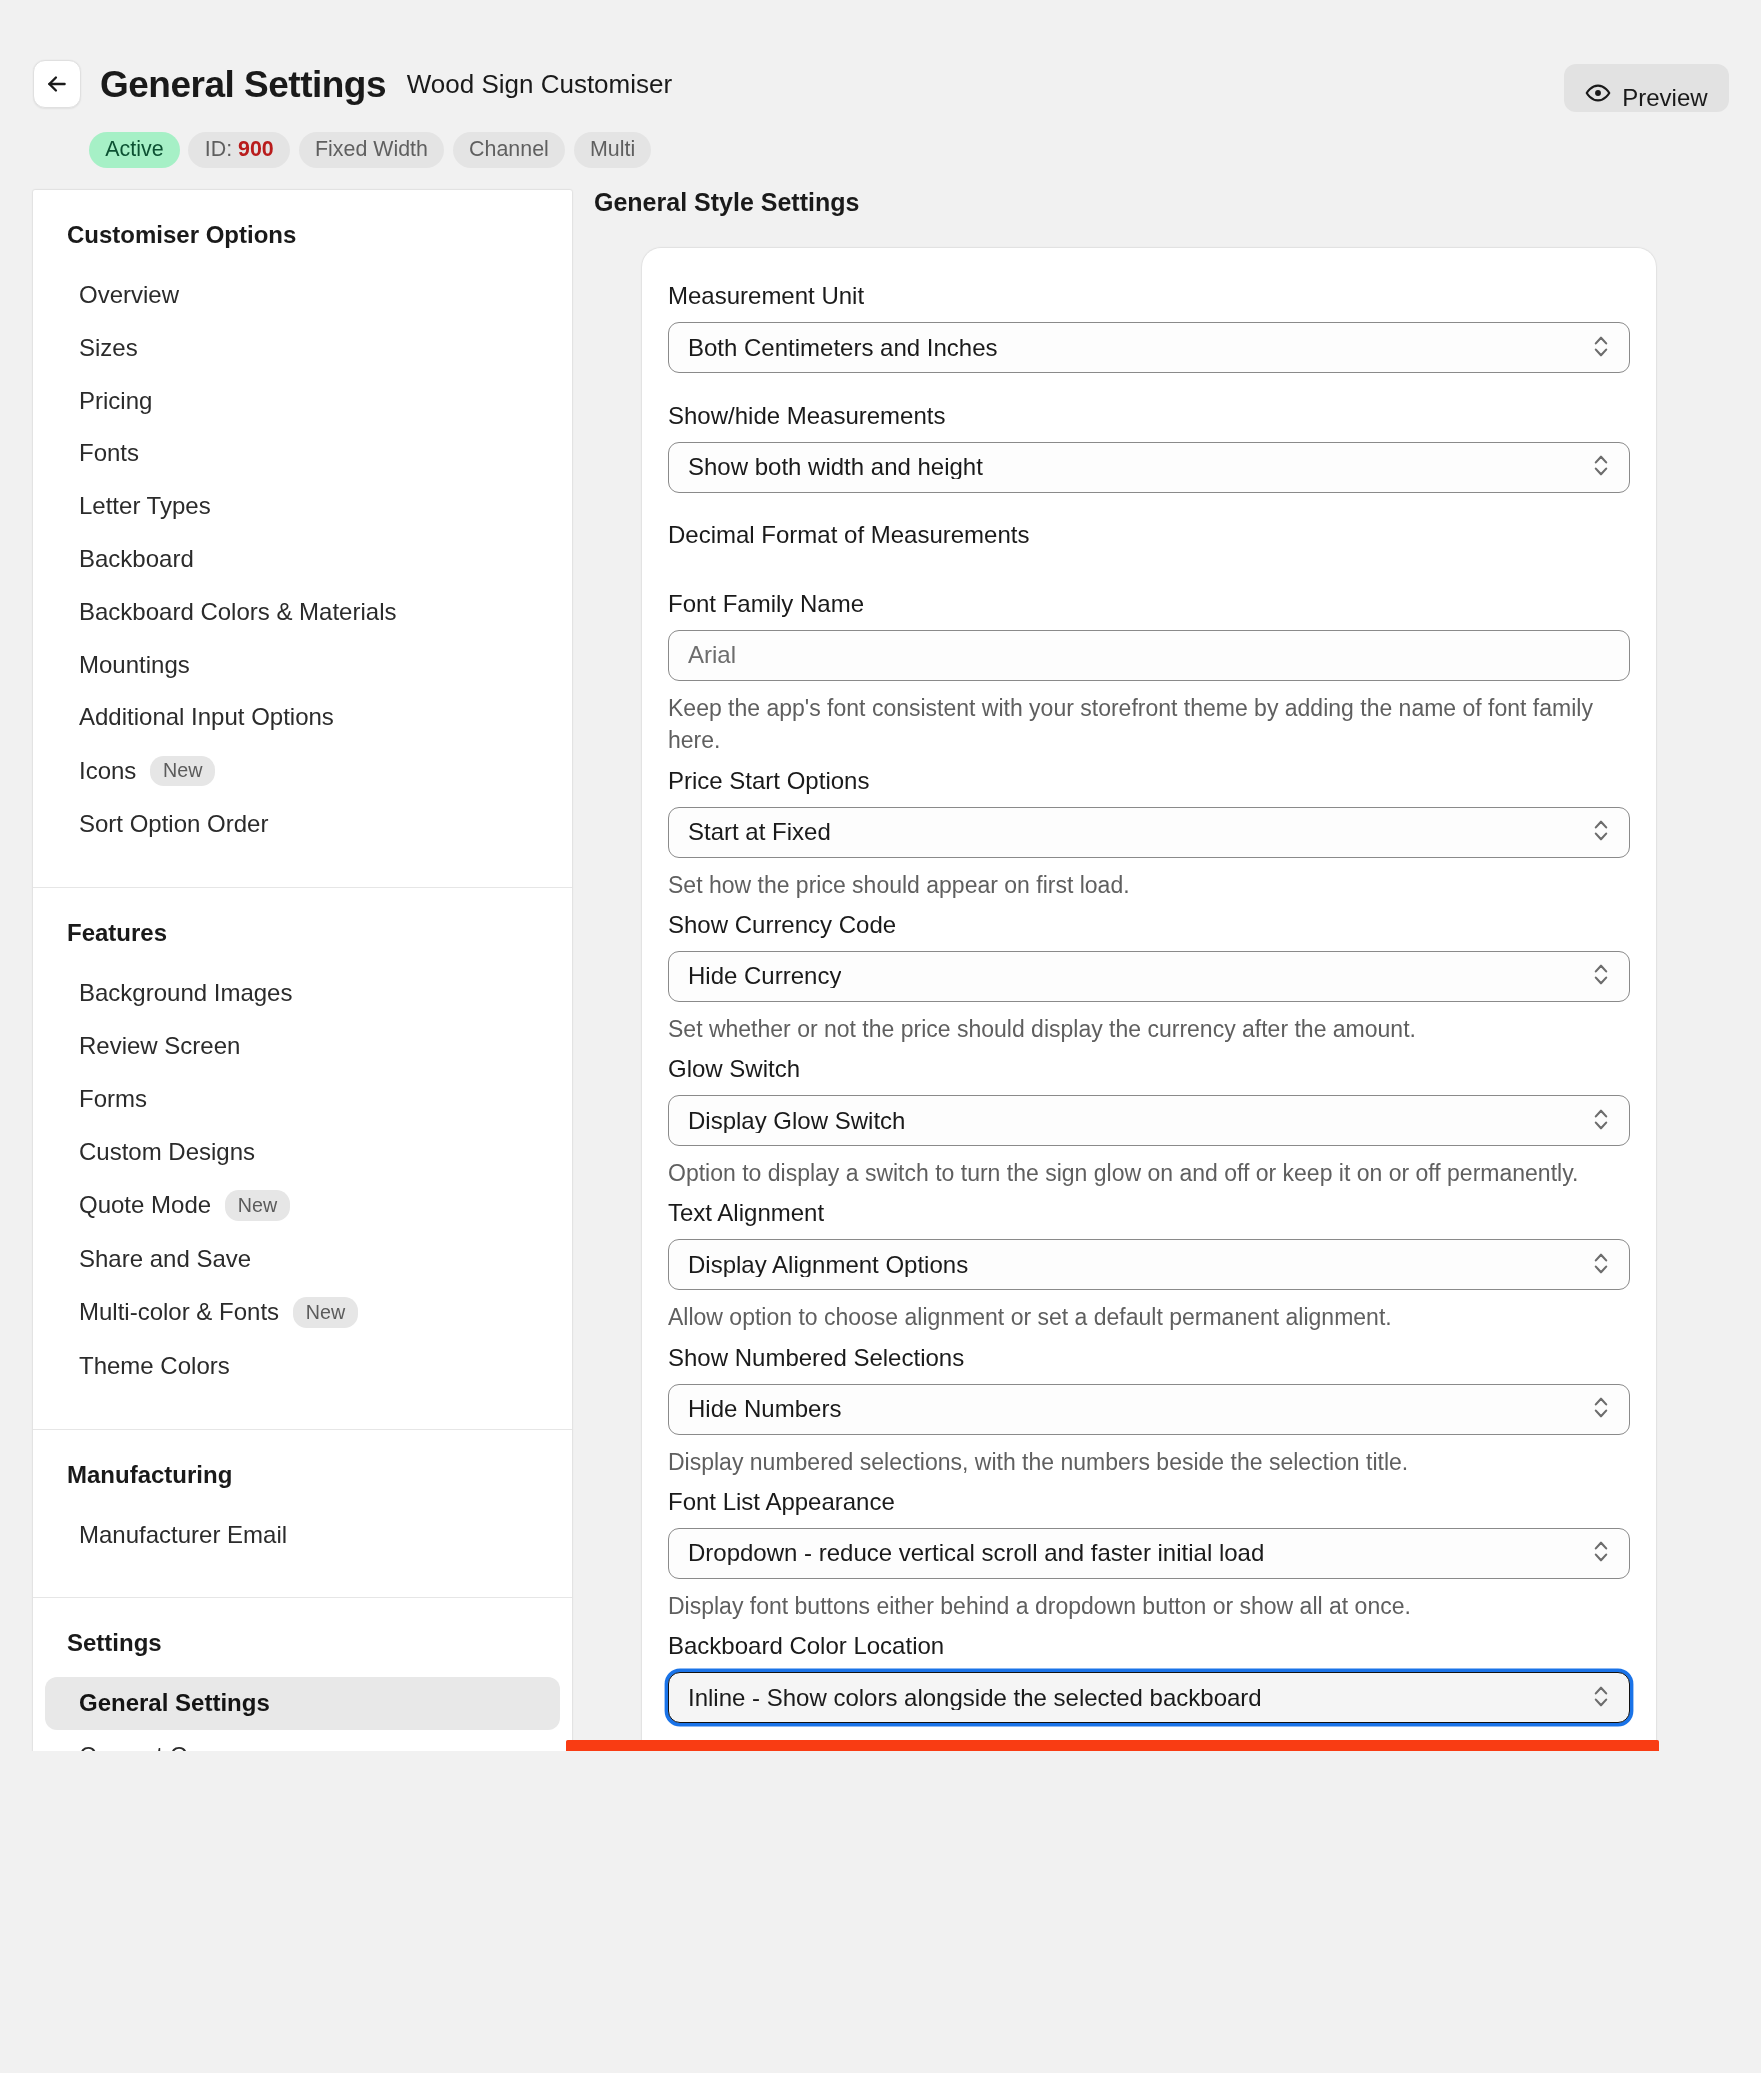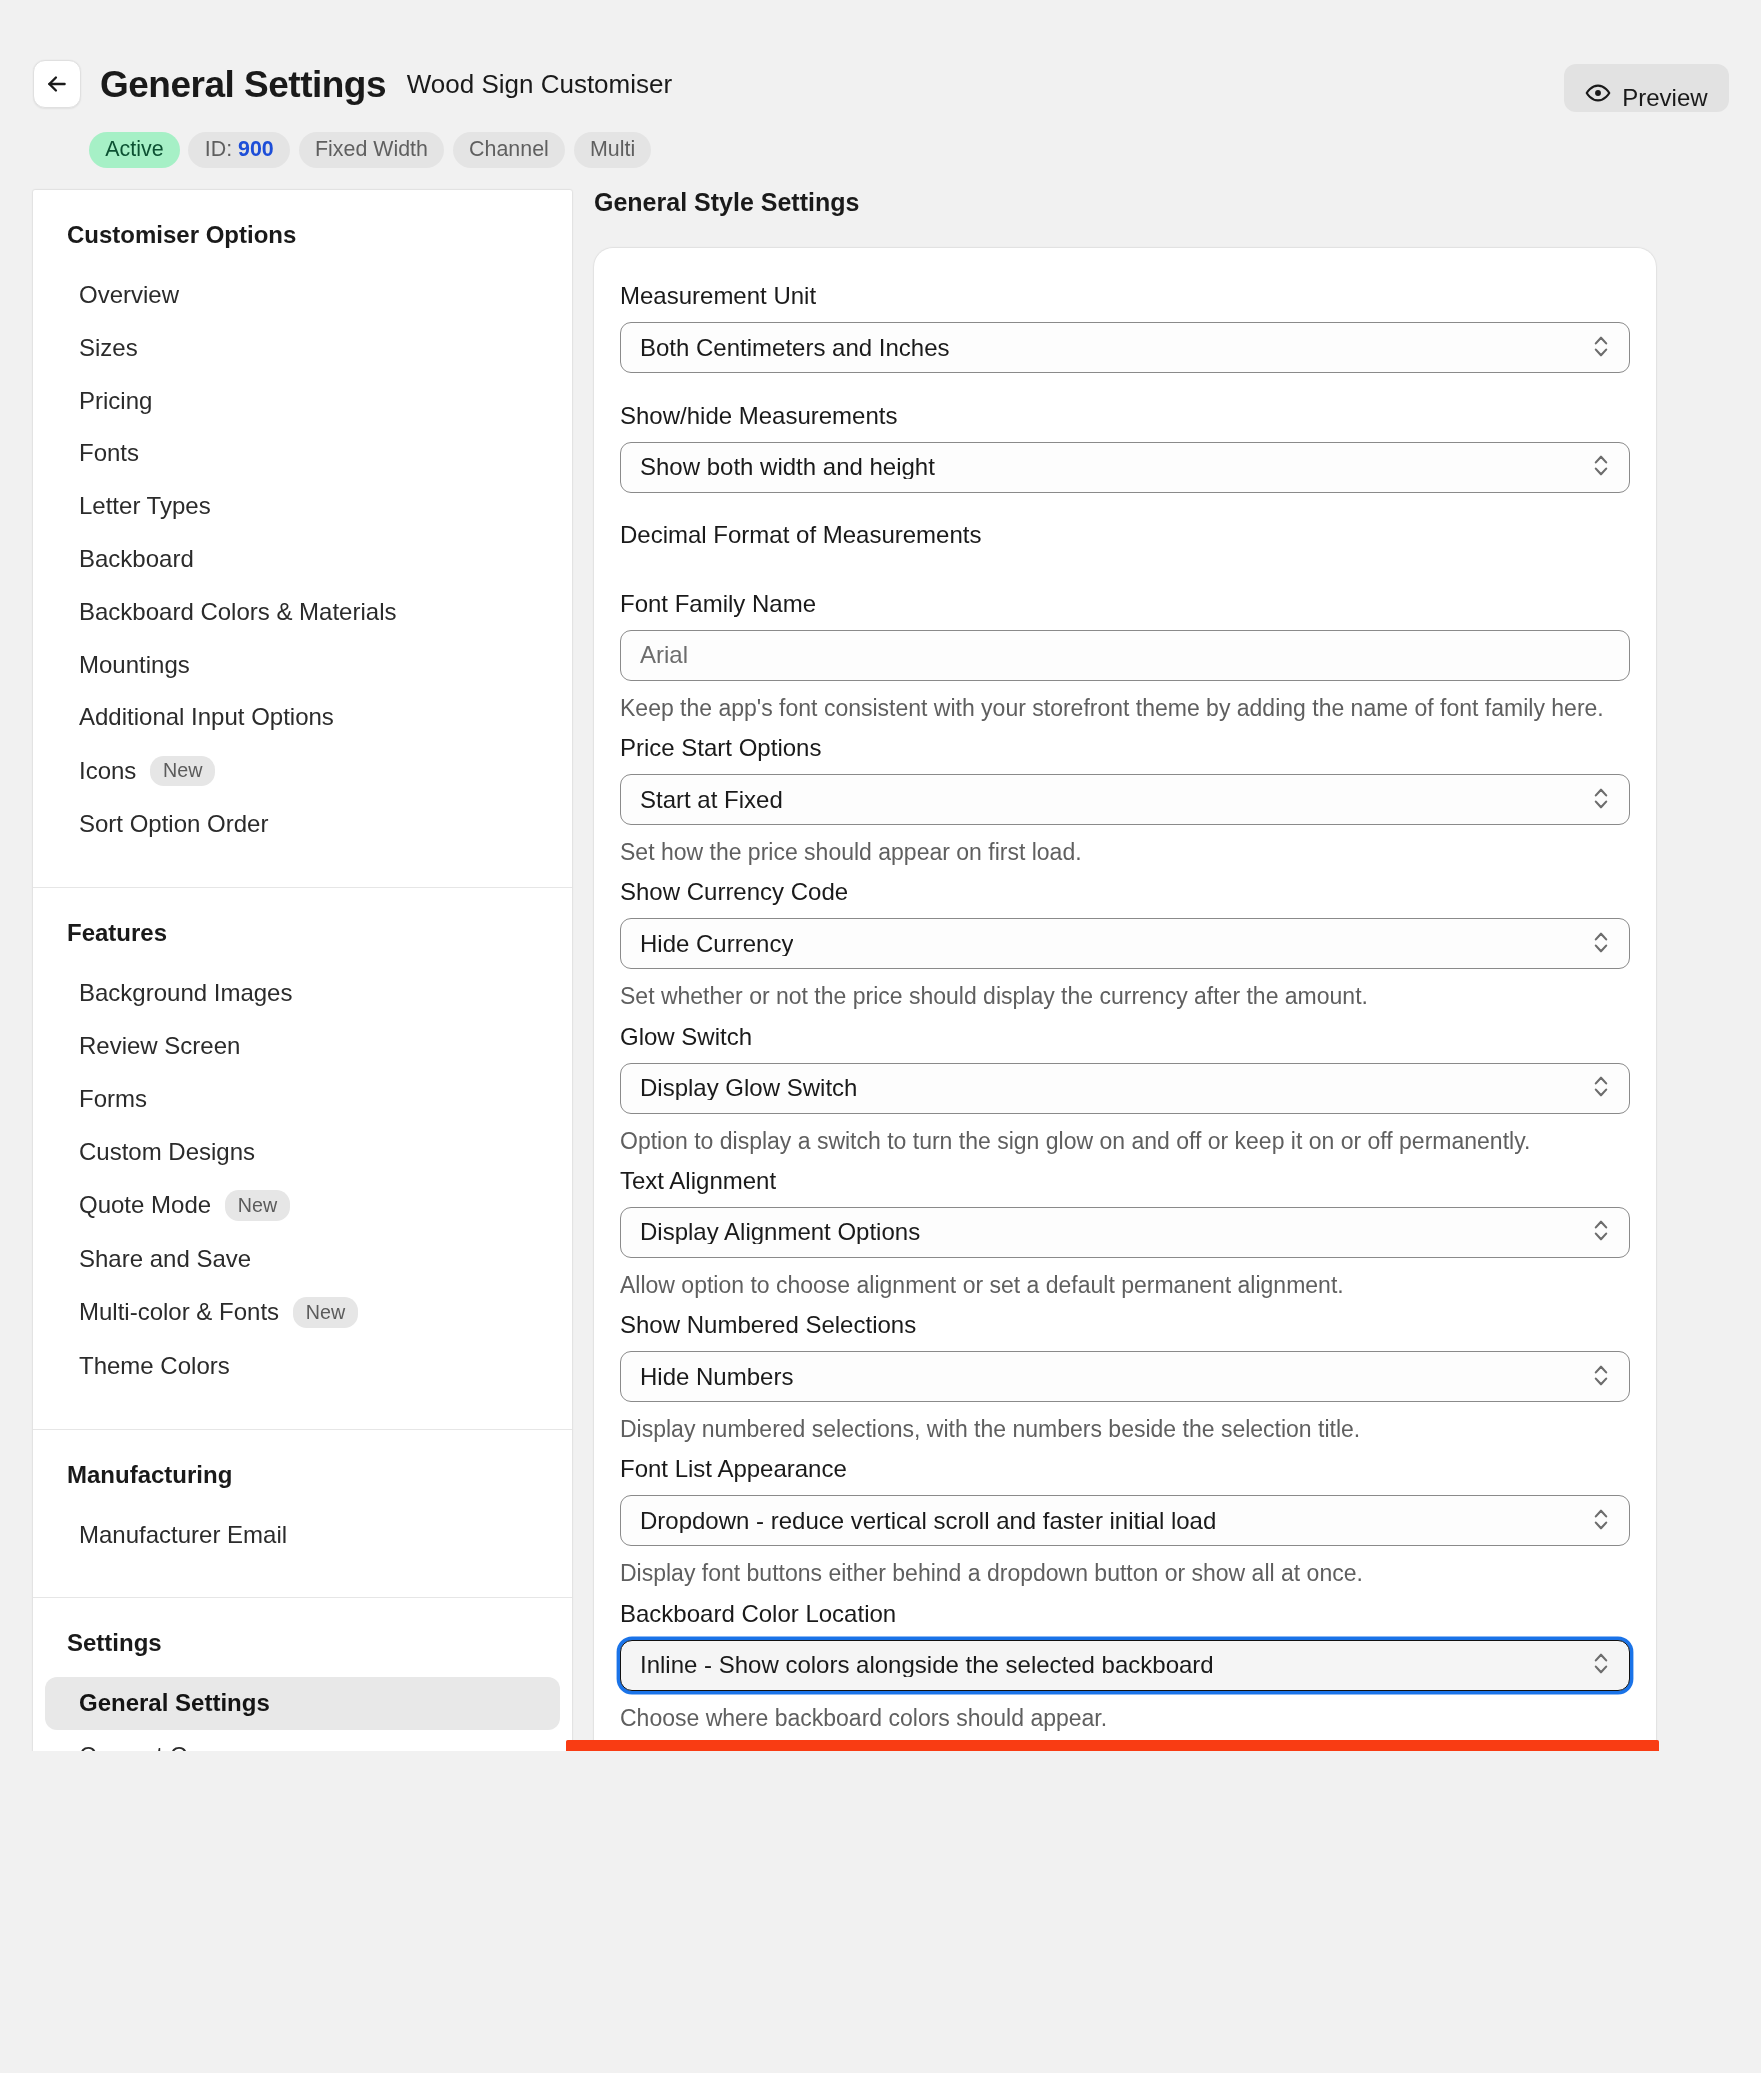--- a/index.html
+++ b/index.html
@@ -83,21 +83,21 @@
     font-size: 21.4px;
     display: flex;
     align-items: center;
     line-height: 1;
     white-space: nowrap;
   }
   .badge.active {
     background: #a6f0c6;
     color: #0c5132;
   }
-  .badge .strong { color: #1d4ed8; font-weight: 700; margin-left: 6px; }
+  .badge .strong { color: #b91c1c; font-weight: 700; margin-left: 6px; }
 
   .preview-btn {
     position: absolute;
     right: 33px; top: 64px;
     height: 48px;
     padding: 0 21.4px;
     border-radius: 12px;
     background: #e2e2e2;
     border: none;
     display: flex;
@@ -174,20 +174,21 @@
     color: #1a1a1a;
     margin-bottom: 33px;
     line-height: 1;
   }
 
   .card {
     background: #ffffff;
     border-radius: 19px;
     box-shadow: 0 0.9px 2.6px rgba(0,0,0,.09), 0 0 0 0.9px rgba(0,0,0,.03);
     padding: 33px 26px 36px 26px;
+    margin-left: 48px;
   }
 
   .field { margin-bottom: 8.6px; }
 
   .field-label {
     font-size: 24px;
     color: #1a1a1a;
     margin-bottom: 11px;
     line-height: 1.25;
   }

